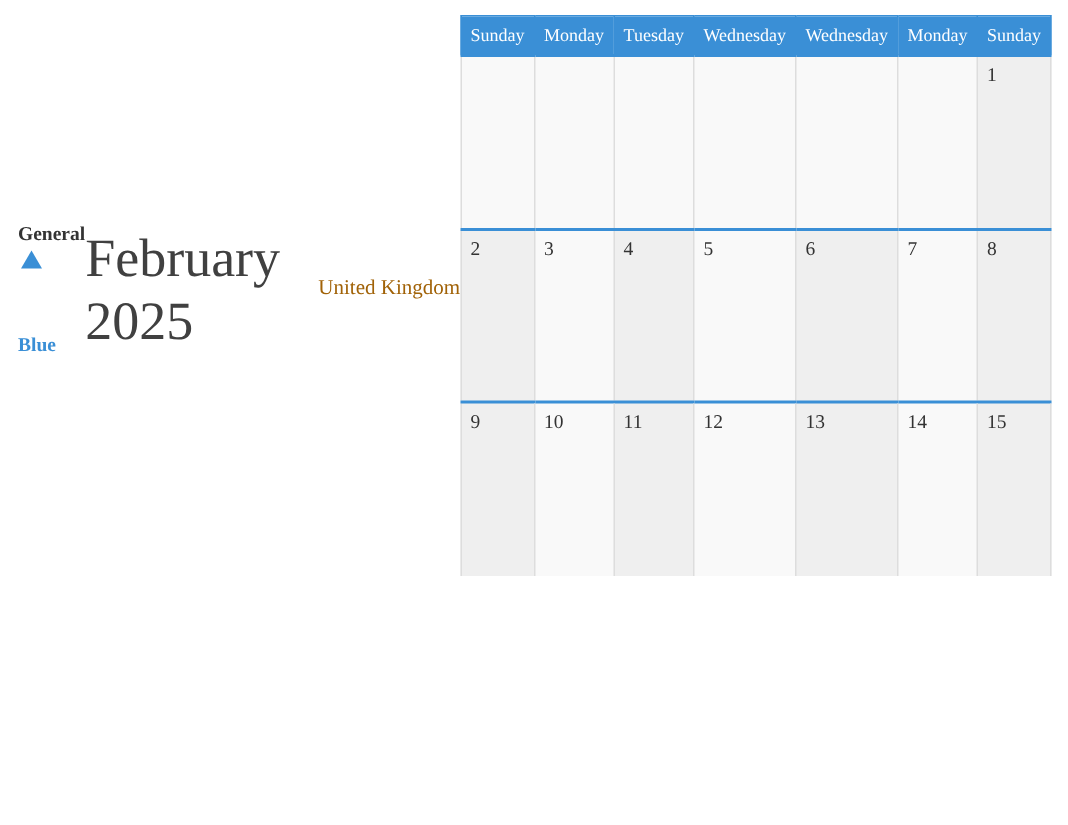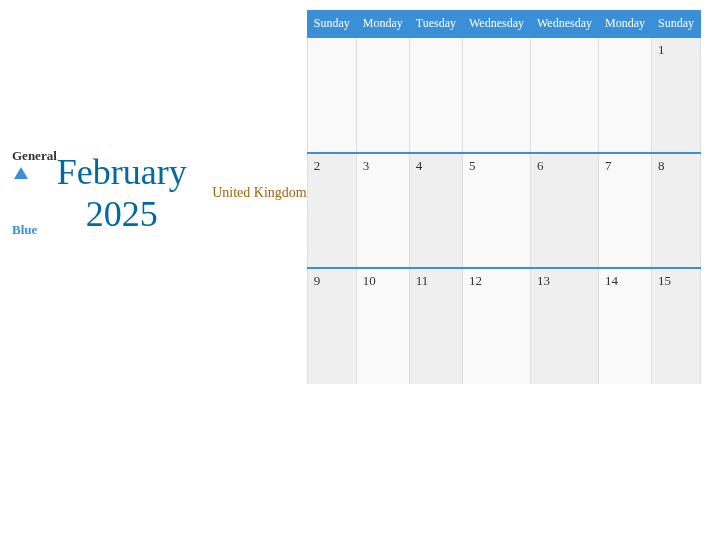--- a/index.html
+++ b/index.html
@@ -41,22 +41,21 @@
       height: 0;
       border-left: 7px solid transparent;
       border-right: 7px solid transparent;
       border-bottom: 12px solid #3a8fd6;
       margin-left: 2px;
       vertical-align: middle;
     }
     .month-title {
       font-size: 36px;
       font-weight: normal;
-      color: #0369a1;
-      text-align: center;
+      color: #404040;
       flex: 1;
     }
     .country {
       font-size: 14px;
       color: #a16207;
       text-align: right;
       min-width: 120px;
     }
     .calendar-table {
       width: 100%;

